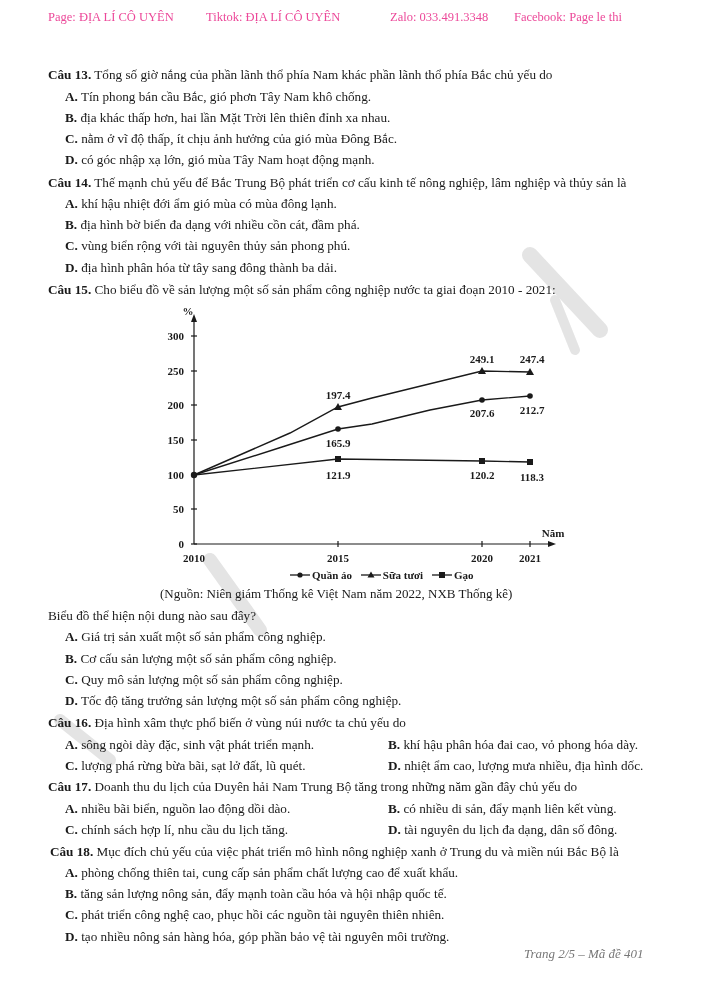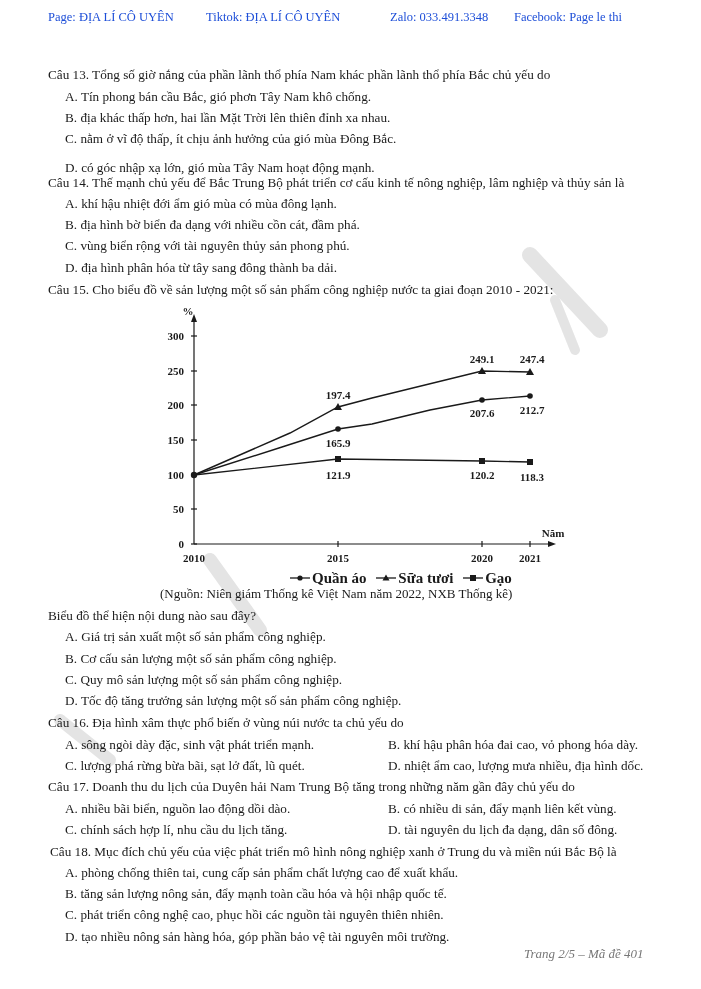--- a/index.html
+++ b/index.html
@@ -3,32 +3,32 @@
 <meta charset="utf-8">
 <style>
   html, body { margin: 0; padding: 0; background: #ffffff; }
   body {
     width: 701px; height: 989px; position: relative; overflow: hidden;
     font-family: "Liberation Serif", "DejaVu Serif", serif;
     color: #1a1a1a;
   }
   .header {
     position: absolute; top: 10px; left: 0; width: 701px; height: 18px;
-    font-size: 12.5px; color: #1d4ed8;
+    font-size: 12.5px; color: #ec4899;
   }
   .header span { position: absolute; top: 0; white-space: nowrap; }
   .watermark { position: absolute; left: 0; top: 0; width: 701px; height: 989px; pointer-events: none; }
   .line { position: absolute; font-size: 13.2px; white-space: nowrap; line-height: 16px; }
   .q { left: 48px; }
   .opt { left: 65px; }
   .opt2 { left: 388px; }
-  .b { font-weight: normal; text-align: right; }
+  .b { font-weight: bold; text-align: right; }
   .chart { position: absolute; left: 150px; top: 300px; width: 450px; height: 290px; }
   .chart svg text { font-family: "Liberation Serif", serif; font-weight: bold; font-size: 11px; fill: #1a1a1a; }
-  .legend { position: absolute; top: 569px; left: 290px; font-size: 15px; font-weight: bold; white-space: nowrap; }
+  .legend { position: absolute; top: 569px; left: 290px; font-size: 11px; font-weight: bold; white-space: nowrap; }
   .legend .item { display: inline-flex; align-items: center; margin-right: 6px; }
   .legend svg { margin-right: 2px; }
   .source { position: absolute; top: 586px; left: 160px; font-size: 13px; white-space: nowrap; }
   .footer { position: absolute; top: 946px; left: 524px; font-size: 13px; font-style: italic; color: #777; white-space: nowrap; }
 </style>
 </head>
 <body>
 
 <div class="header">
   <span style="left:48px">Page: ĐỊA LÍ CÔ UYÊN</span>
@@ -43,21 +43,21 @@
     <path d="M555 300 L575 350" stroke-width="10"></path>
     <path d="M210 560 L260 630" stroke-width="14"></path>
     <path d="M60 720 L110 760" stroke-width="12"></path>
   </g>
 </svg>
 
 <div class="line q" style="top:67px"><span class="b">Câu 13.</span><span> Tổng số giờ nắng của phần lãnh thổ phía Nam khác phần lãnh thổ phía Bắc chủ yếu do</span></div>
 <div class="line opt" style="top:89px"><span class="b">A.</span><span> Tín phong bán cầu Bắc, gió phơn Tây Nam khô chống.</span></div>
 <div class="line opt" style="top:110px"><span class="b">B.</span><span> địa khác thấp hơn, hai lần Mặt Trời lên thiên đỉnh xa nhau.</span></div>
 <div class="line opt" style="top:131px"><span class="b">C.</span><span> nằm ở vĩ độ thấp, ít chịu ảnh hưởng của gió mùa Đông Bắc.</span></div>
-<div class="line opt" style="top:160px"><span class="b">D.</span><span> có góc nhập xạ lớn, gió mùa Tây Nam hoạt động mạnh.</span></div>
+<div class="line opt" style="top:152px"><span class="b">D.</span><span> có góc nhập xạ lớn, gió mùa Tây Nam hoạt động mạnh.</span></div>
 
 <div class="line q" style="top:175px"><span class="b">Câu 14.</span><span> Thế mạnh chủ yếu để Bắc Trung Bộ phát triển cơ cấu kinh tế nông nghiệp, lâm nghiệp và thủy sản là</span></div>
 <div class="line opt" style="top:196px"><span class="b">A.</span><span> khí hậu nhiệt đới ẩm gió mùa có mùa đông lạnh.</span></div>
 <div class="line opt" style="top:217px"><span class="b">B.</span><span> địa hình bờ biển đa dạng với nhiều cồn cát, đầm phá.</span></div>
 <div class="line opt" style="top:238px"><span class="b">C.</span><span> vùng biển rộng với tài nguyên thủy sản phong phú.</span></div>
 <div class="line opt" style="top:260px"><span class="b">D.</span><span> địa hình phân hóa từ tây sang đông thành ba dải.</span></div>
 
 <div class="line q" style="top:282px"><span class="b">Câu 15.</span><span> Cho biểu đồ về sản lượng một số sản phẩm công nghiệp nước ta giai đoạn 2010 - 2021:</span></div>
 
 <div class="chart">

